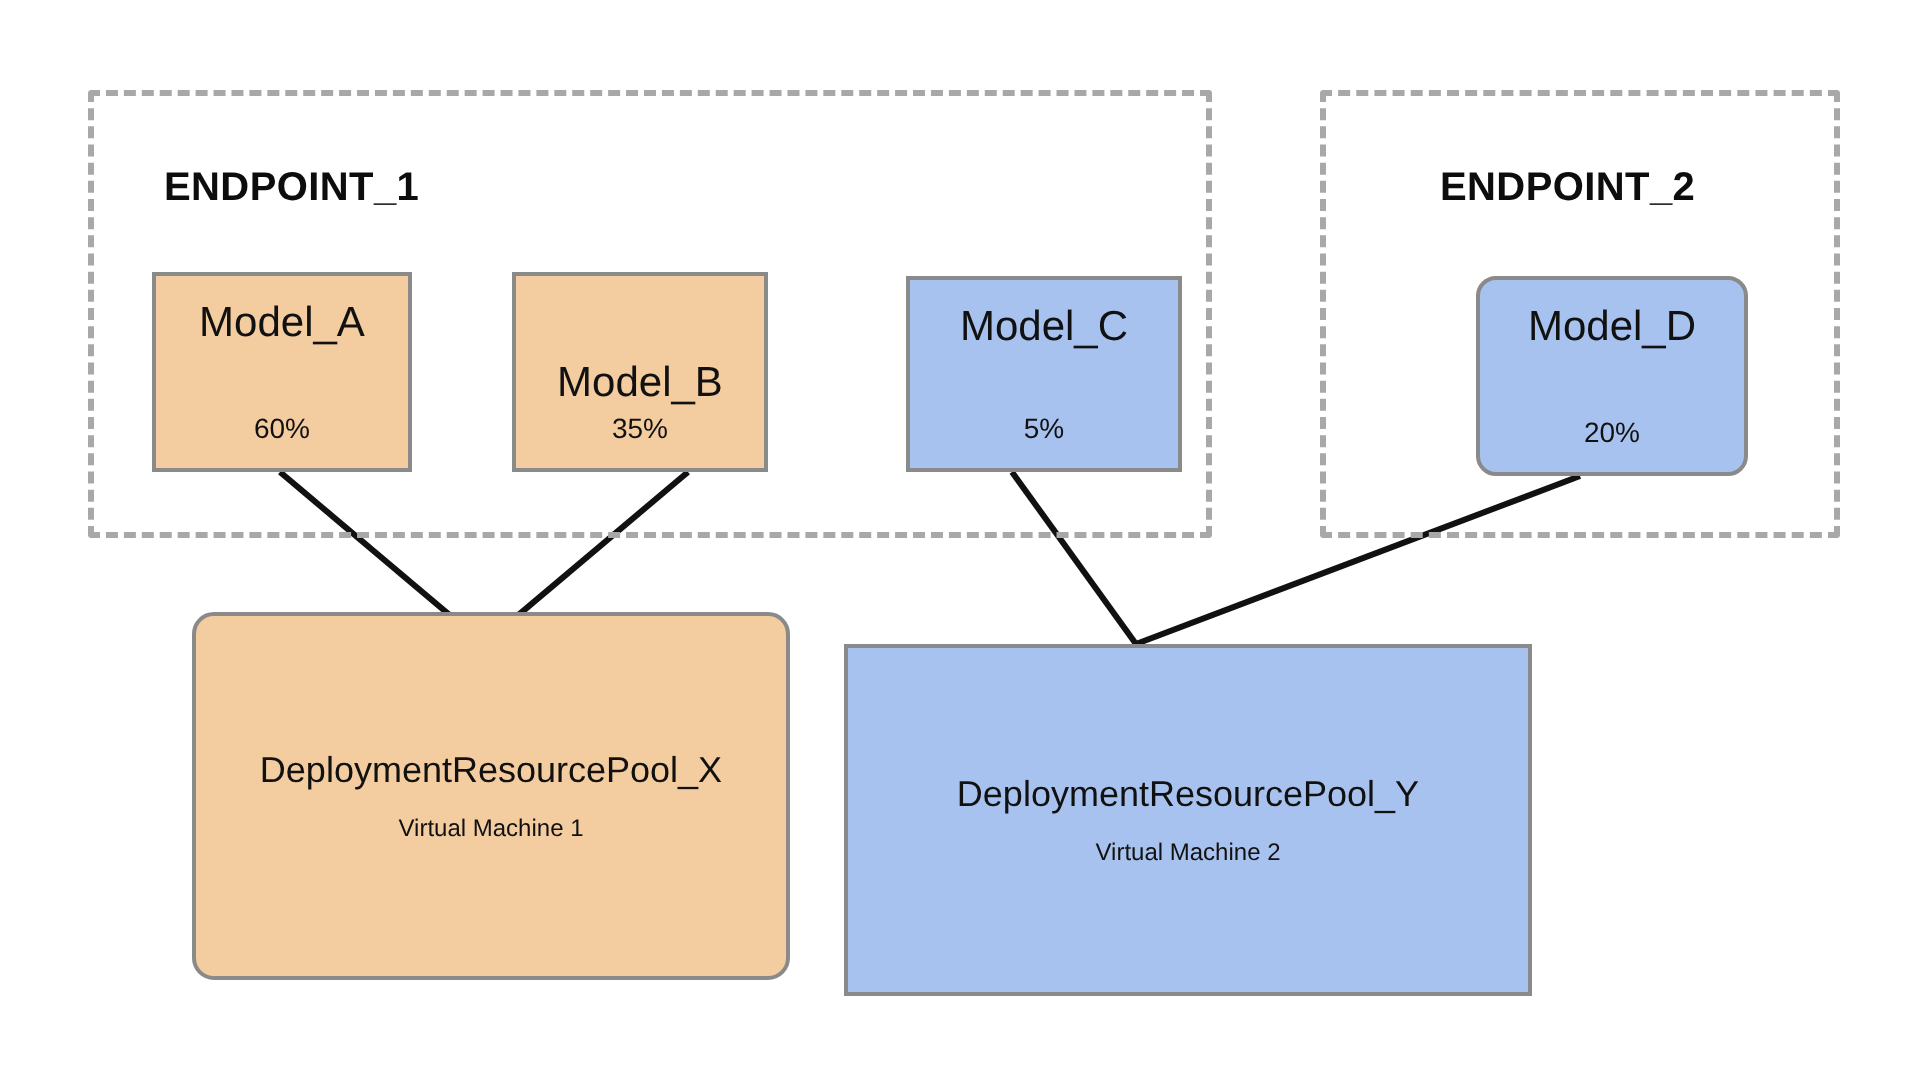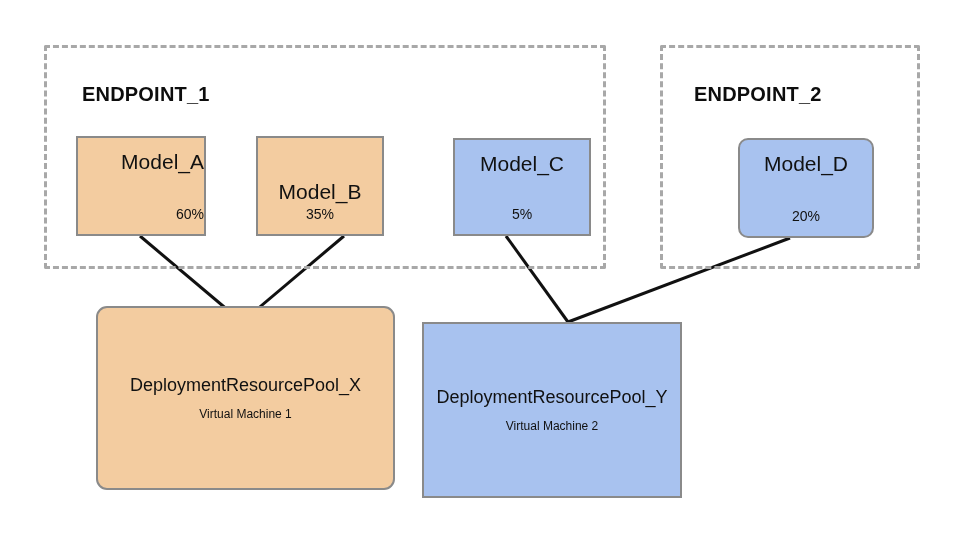--- a/index.html
+++ b/index.html
@@ -93,23 +93,23 @@
     <line x1="140" y1="236" x2="242" y2="322" stroke="#111111" stroke-width="3"></line>
     <line x1="344" y1="236" x2="242" y2="322" stroke="#111111" stroke-width="3"></line>
     <line x1="506" y1="236" x2="568" y2="322" stroke="#111111" stroke-width="3"></line>
     <line x1="790" y1="238" x2="568" y2="322" stroke="#111111" stroke-width="3"></line>
   </svg>
 
   <div class="endpoint-group" style="left:44px; top:45px; width:562px; height:224px;"></div>
   <div class="endpoint-label" style="left:82px; top:83px;">ENDPOINT_1</div>
 
   <div class="endpoint-group" style="left:660px; top:45px; width:260px; height:224px;"></div>
-  <div class="endpoint-label" style="left:694px; top:83px;">ENDPOINT_2</div>
+  <div class="endpoint-label" style="left:720px; top:83px;">ENDPOINT_2</div>
 
-  <div class="model-box orange" style="left:76px; top:136px; width:130px; height:100px;align-items:flex-end;">
+  <div class="model-box orange" style="left:76px; top:136px; width:130px; height:100px;">
     <div class="model-name">Model_A</div>
     <div class="model-pct">60%</div>
   </div>
 
   <div class="model-box orange" style="left:256px; top:136px; width:128px; height:100px;justify-content:center;">
     <div class="model-name">Model_B</div>
     <div class="model-pct">35%</div>
   </div>
 
   <div class="model-box blue" style="left:437px; top:138px; width:138px; height:98px;">
@@ -120,18 +120,18 @@
   <div class="model-box blue" style="left:722px; top:138px; width:136px; height:100px;border-radius:10px;">
     <div class="model-name">Model_D</div>
     <div class="model-pct">20%</div>
   </div>
 
   <div class="pool-box orange" style="left:96px; top:306px; width:299px; height:184px;border-radius:11px;">
     <div class="pool-title">DeploymentResourcePool_X</div>
     <div class="pool-sub">Virtual Machine 1</div>
   </div>
 
-  <div class="pool-box blue" style="left:422px; top:322px; width:260px; height:176px;">
+  <div class="pool-box blue" style="left:422px; top:322px; width:344px; height:176px;">
     <div class="pool-title">DeploymentResourcePool_Y</div>
     <div class="pool-sub">Virtual Machine 2</div>
   </div>
 
 </div>
 
 </body></html>

